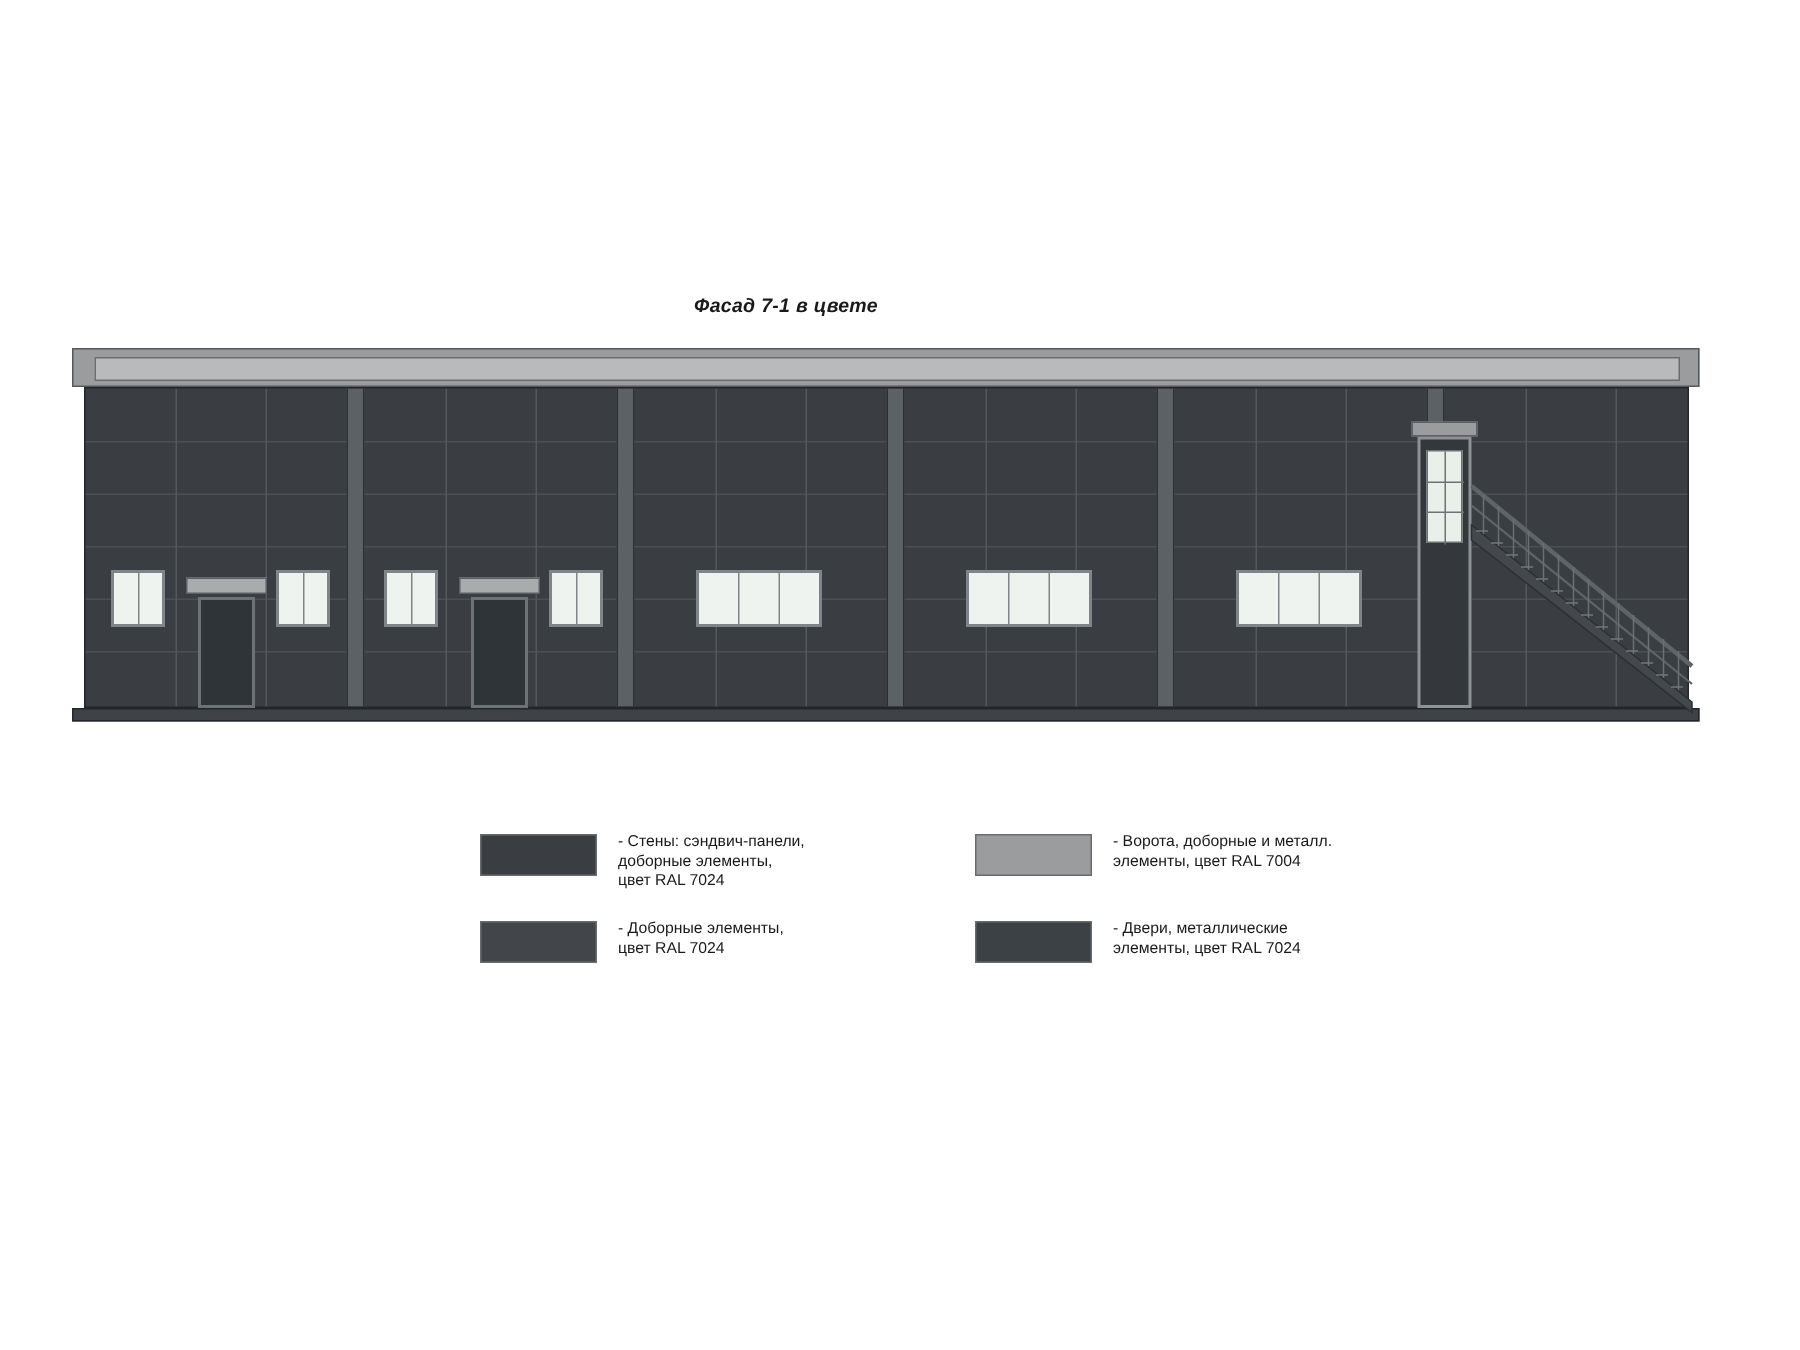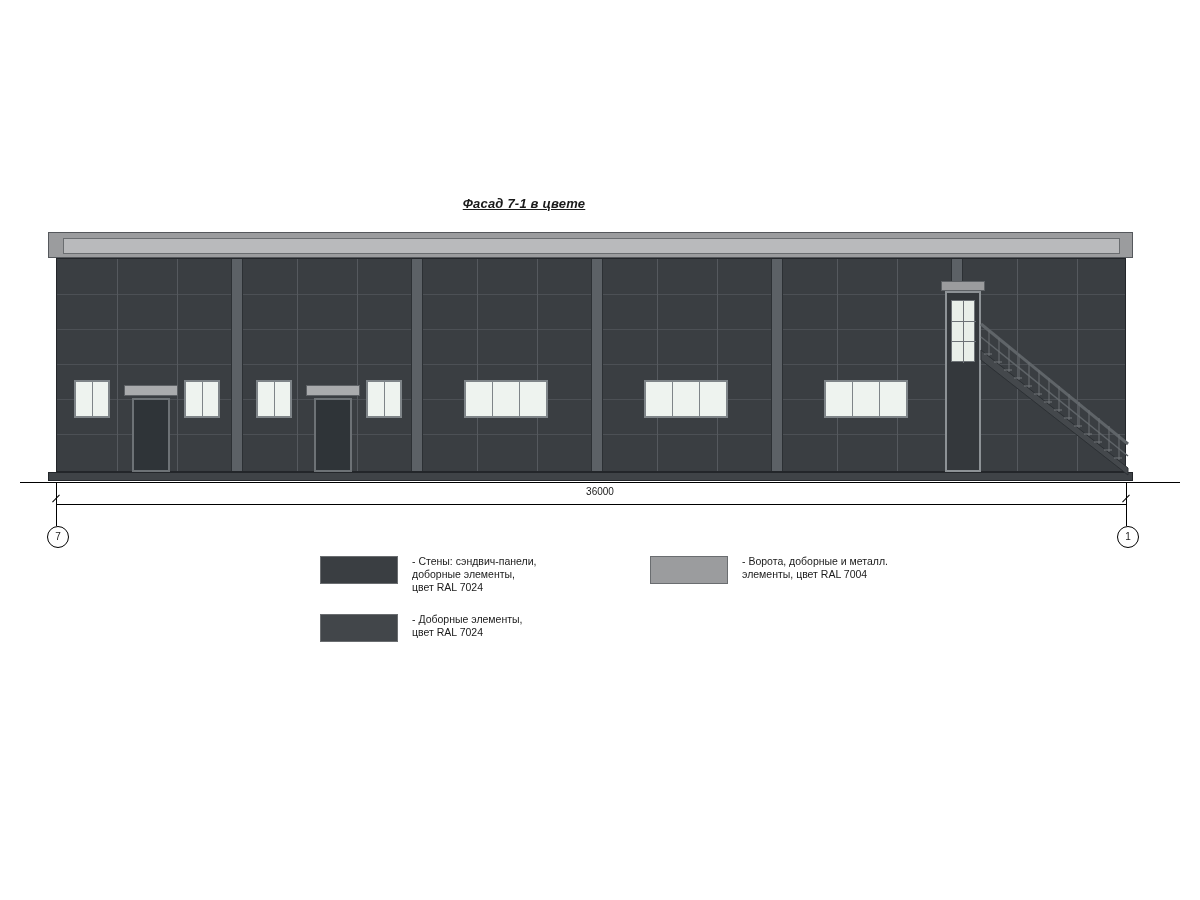--- a/index.html
+++ b/index.html
@@ -14,21 +14,20 @@
   .sheet{position:absolute;left:0;top:0;width:1200px;height:900px;}
 
   
   .title{
     position:absolute;
     left:0;top:196px;width:1048px;
     text-align:center;
     font-size:13px;
     font-style:italic;
     font-weight:bold;
-    text-decoration:underline;
     letter-spacing:.2px;
   }
 
   
   .elev{
     position:absolute;
     left:48px;top:232px;
     width:1085px;height:250px;
   }
   
@@ -258,34 +257,20 @@
         <line x1="1026" y1="194" x2="1034" y2="194"></line>
         <line x1="1036" y1="202" x2="1044" y2="202"></line>
         <line x1="1046" y1="210" x2="1054" y2="210"></line>
         <line x1="1056" y1="218" x2="1064" y2="218"></line>
         <line x1="1066" y1="226" x2="1074" y2="226"></line>
       </g>
     </svg>
   </div>
 
 
-  <div class="dimwrap">
-    <div class="dim-base"></div>
-    <div class="dim-line"></div>
-    <div class="dim-ext" style="left:56px;"></div>
-    <div class="dim-ext" style="left:1126px;"></div>
-    <div class="dim-tick" style="left:51px;"></div>
-    <div class="dim-tick" style="left:1121px;"></div>
-    <div class="dim-label">36000</div>
-
-    <div class="axis-stem" style="left:56px;top:22px;height:22px;"></div>
-    <div class="axis-stem" style="left:1126px;top:22px;height:22px;"></div>
-    <div class="axis-circle" style="left:47px;top:44px;">7</div>
-    <div class="axis-circle" style="left:1117px;top:44px;">1</div>
-  </div>
 
   <div class="legend">
 
     <div class="legend-col left">
       <div class="legend-row">
         <div class="swatch" style="background:#3a3e42"></div>
         <div class="legend-text">- Стены: сэндвич-панели,
   доборные элементы,
   цвет RAL 7024</div>
       </div>
@@ -295,17 +280,22 @@
   цвет RAL 7024</div>
       </div>
     </div>
 
     <div class="legend-col right">
       <div class="legend-row">
         <div class="swatch" style="background:#9b9c9e"></div>
         <div class="legend-text">- Ворота, доборные и металл.
   элементы, цвет RAL 7004</div>
       </div>
+      <div class="legend-row">
+        <div class="swatch" style="background:#3c4145"></div>
+        <div class="legend-text">- Двери, металлические
+  элементы, цвет RAL 7024</div>
+      </div>
     </div>
 
   </div>
 
 </div>
 
 </body></html>

